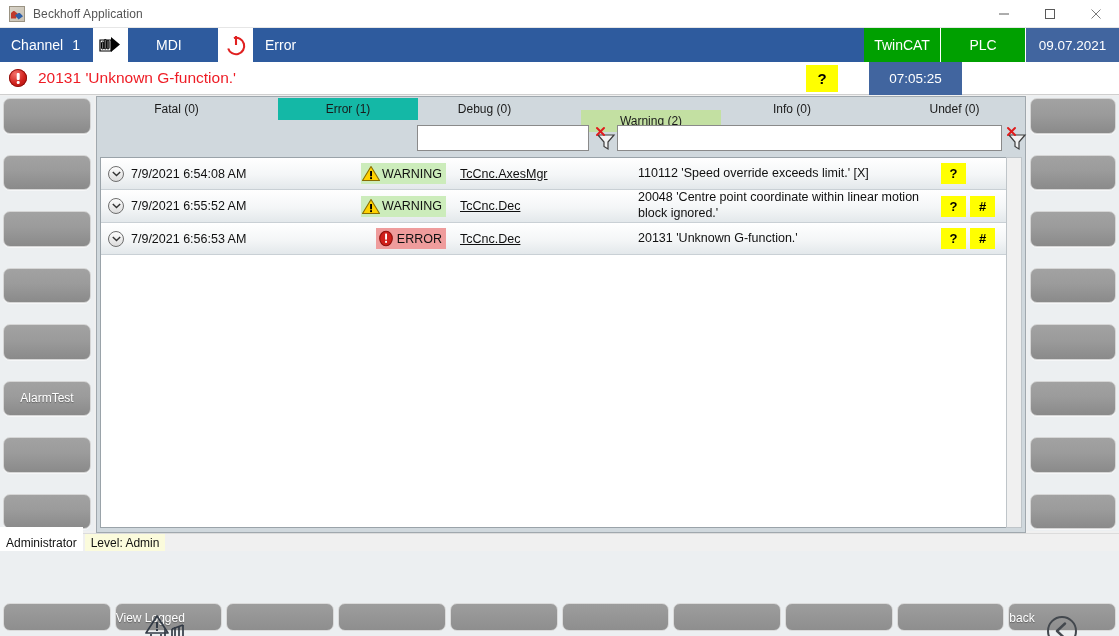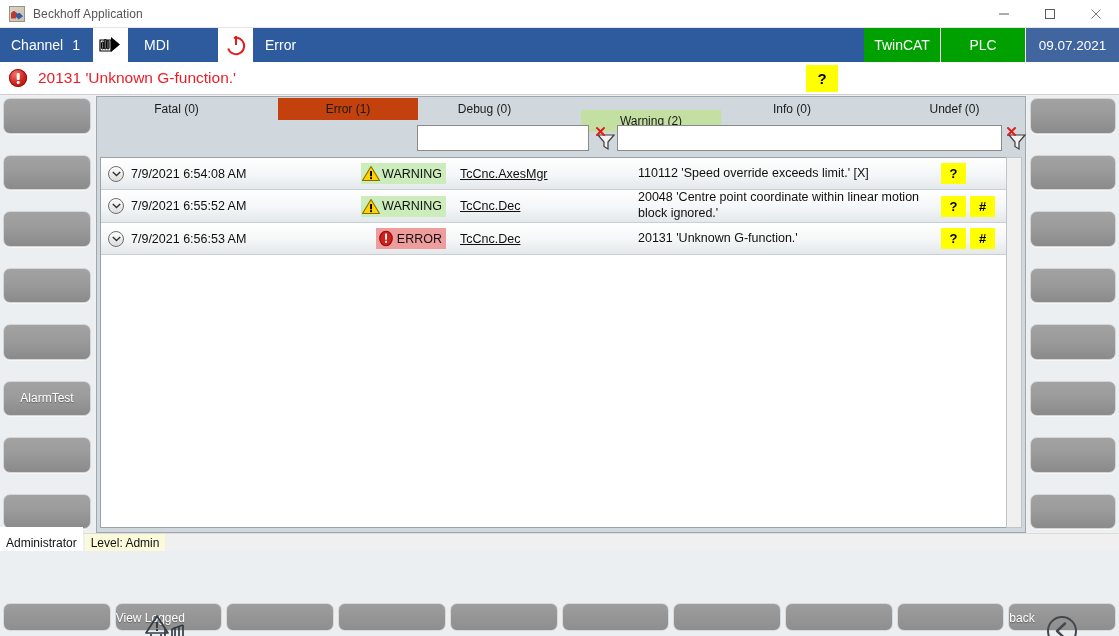--- a/index.html
+++ b/index.html
@@ -73,21 +73,21 @@
     display: flex; align-items: center; padding-left: 11px;
     color: #ffffff; font-size: 14px;
   }
   .hdr-channel .ch-num { margin-left: 9px; }
   .hdr-mode-icon {
     width: 35px; height: 34px; background: #ffffff;
     display: flex; align-items: center; justify-content: center;
   }
   .hdr-mdi {
     width: 90px; height: 34px; display: flex; align-items: center;
-    padding-left: 16px; color: #ffffff; font-size: 14px;
+    padding-left: 28px; color: #ffffff; font-size: 14px;
   }
   .hdr-power-icon {
     width: 35px; height: 34px; background: #ffffff;
     display: flex; align-items: center; justify-content: center;
   }
   .hdr-state {
     width: 85px; height: 34px; display: flex; align-items: center;
     padding-left: 12px; color: #ffffff; font-size: 14px;
   }
   .hdr-spacer { flex: 1 1 auto; height: 34px; }
@@ -194,21 +194,21 @@
     position: relative; height: 24px; width: 100%;
     background: #d0d8dd;
   }
   .tabitem {
     position: absolute; top: 1px; height: 22px;
     display: flex; align-items: center; justify-content: center;
     font-size: 12px; color: #1a1a1a;
     cursor: pointer;
     padding: 0 10px;
   }
-  .tabitem.hl-error   { background: #c2410c; }
+  .tabitem.hl-error   { background: #14b8a6; }
   .tabitem.hl-warning { background: #c3e0a2; margin-top: 12px; }
 
   .filterrow {
     position: relative; height: 36px; width: 100%;
   }
   .finput {
     position: absolute; top: 4px; height: 26px;
     background: #ffffff; border: 1px solid #8a8a8a;
     font-size: 12px; padding: 0 4px; color: #111;
     font-family: "Liberation Sans", sans-serif;
@@ -387,20 +387,21 @@
 
       <div class="hdr-twincat">TwinCAT</div>
       <div class="hdr-plc">PLC</div>
       <div class="hdr-date">09.07.2021</div>
     </div>
 
     <div class="hdr-bottom">
       <div class="err-icon"></div>
       <div class="err-text">20131 'Unknown G-function.'</div>
       <div class="hdr-help-btn">?</div>
+      <div class="hdr-time">07:05:25</div>
     </div>
 
   </div>
 
   <div class="sidecol left">
     <div class="sidebtn"></div>
     <div class="sidebtn"></div>
     <div class="sidebtn"></div>
     <div class="sidebtn"></div>
     <div class="sidebtn"></div>

